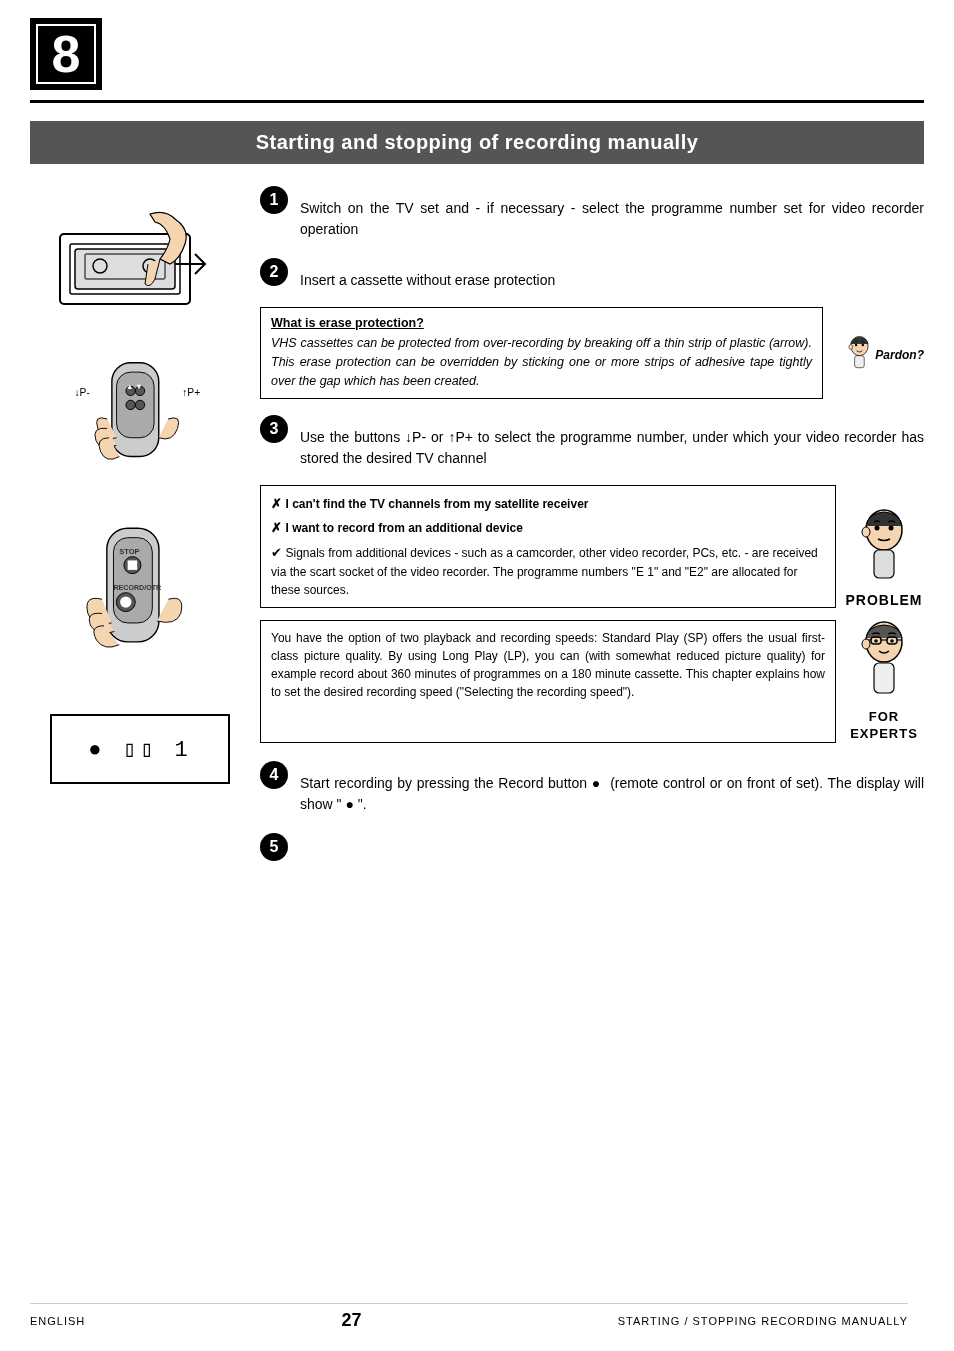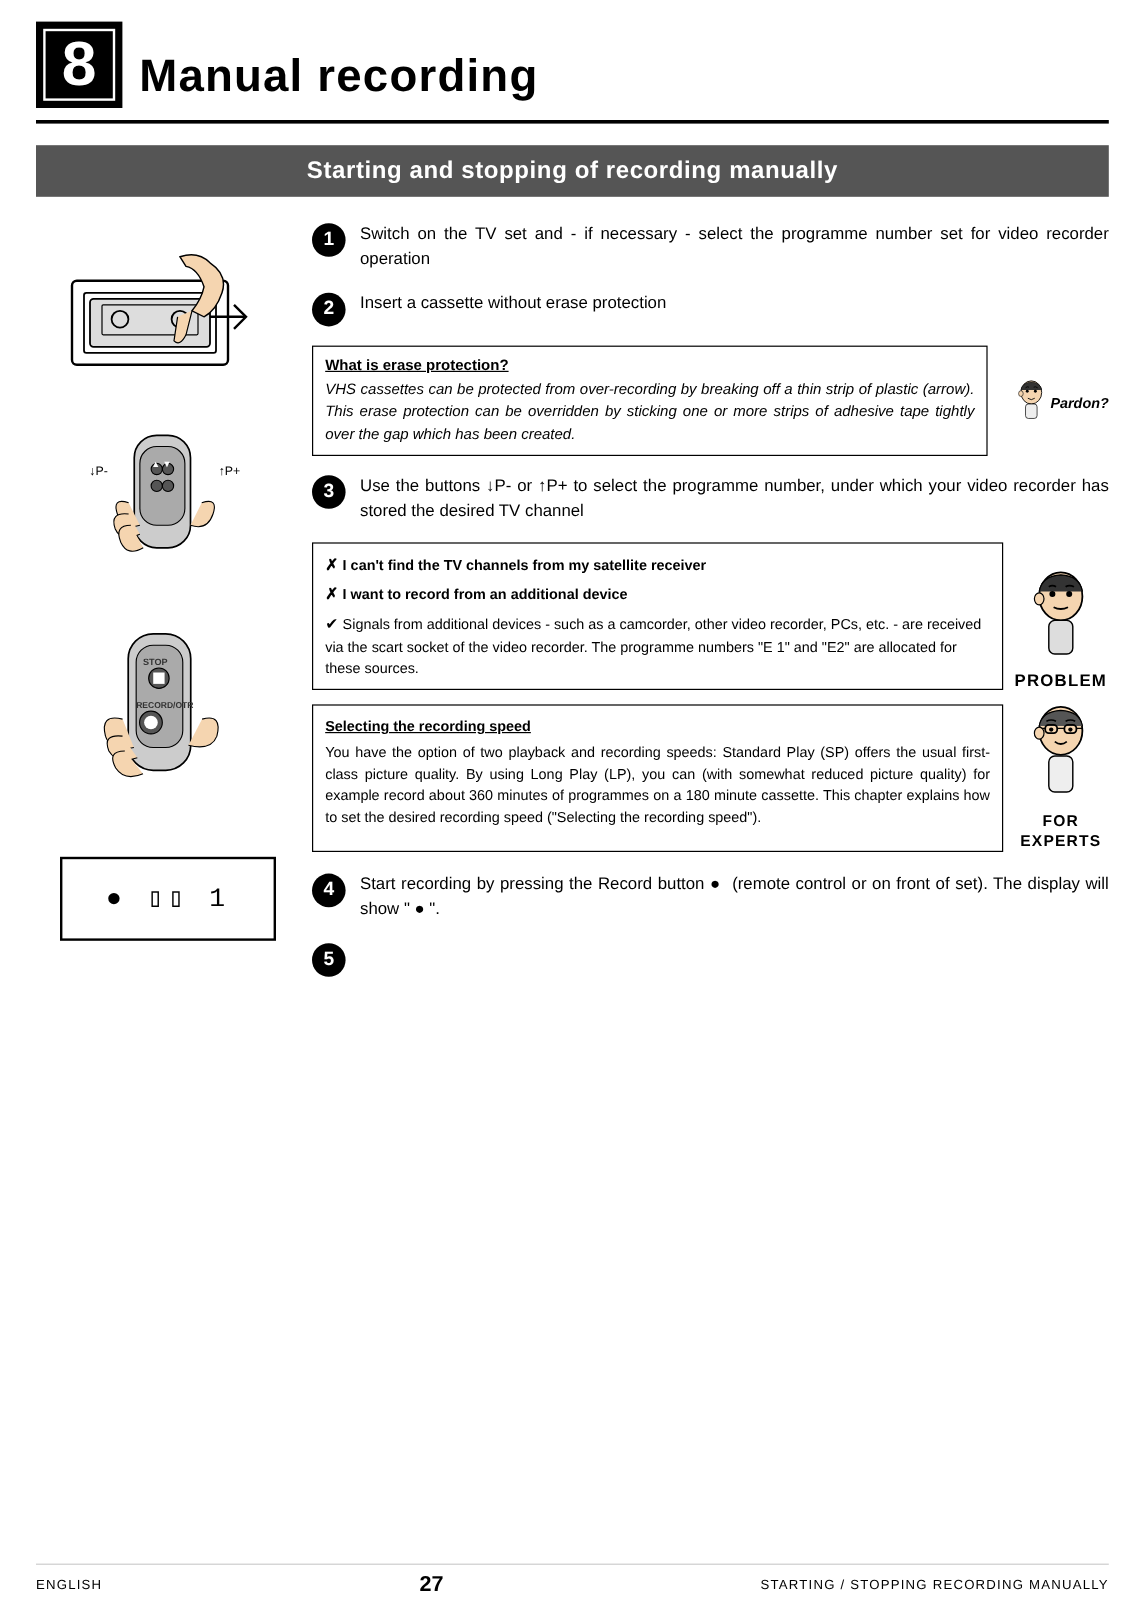--- a/index.html
+++ b/index.html
@@ -140,20 +140,21 @@
       align-items: center;
       justify-content: center;
       flex-shrink: 0;
       margin-right: 12px;
       margin-top: 2px;
     }
     .step-text {
       font-size: 14px;
       line-height: 1.5;
       text-align: justify;
+      margin-top: 14px;
     }
     .info-box-title {
       font-weight: bold;
       text-decoration: underline;
       font-size: 12.5px;
       margin-bottom: 4px;
     }
 
     
     .info-box-row {
@@ -237,21 +238,21 @@
       font-size: 13px;
       font-weight: bold;
       text-align: center;
     }
 
     
     .page-footer {
       position: absolute;
       bottom: 20px;
       left: 30px;
-      right: 30px;
+      right: 46px;
       display: flex;
       justify-content: space-between;
       align-items: center;
       font-size: 12px;
       border-top: 1px solid #ccc;
       padding-top: 6px;
     }
     .footer-left {
       font-variant: small-caps;
       text-transform: uppercase;
@@ -269,21 +270,20 @@
       letter-spacing: 1px;
     }
   </style>
 </head>
 <body>
 
 <div class="page-header">
   <div class="chapter-number-box">
     <span>8</span>
   </div>
-  <div class="chapter-title">Manual recording</div>
 </div>
 <hr class="header-rule">
 
 <div class="section-banner">
   <span class="section-banner-text">Starting and stopping of recording manually</span>
 </div>
 
 <div class="main-content">
 
   <div class="left-col">
@@ -443,21 +443,20 @@
           <path d="M26 31 Q32 34 38 31" stroke="#000" stroke-width="1.5" fill="none"></path>
           <ellipse cx="14" cy="24" rx="4" ry="5" fill="#f5d5b0" stroke="#000" stroke-width="1"></ellipse>
           <rect x="22" y="42" width="20" height="28" rx="5" fill="#ddd" stroke="#000" stroke-width="1.2"></rect>
         </svg>
         <div style="font-size:14px; font-weight:bold; margin-top:4px; text-align:center; font-variant: small-caps; letter-spacing:1px;">PROBLEM</div>
       </div>
     </div>
 
     <div class="expert-box">
       <div class="expert-content">
-        <div class="expert-content-title">Selecting the recording speed</div>
         <div style="text-align:justify;">You have the option of two playback and recording speeds: Standard Play (SP) offers the usual first-class picture quality. By using Long Play (LP), you can (with somewhat reduced picture quality) for example record about 360 minutes of programmes on a 180 minute cassette. This chapter explains how to set the desired recording speed ("Selecting the recording speed").</div>
       </div>
       <div class="expert-aside">
 
         <svg width="65" height="85" viewBox="0 0 65 85">
           <ellipse cx="32" cy="22" rx="18" ry="20" fill="#f5d5b0" stroke="#000" stroke-width="1.5"></ellipse>
           <path d="M14 18 Q16 6 32 5 Q48 6 50 18" fill="#555" stroke="#000" stroke-width="1"></path>
 
           <rect x="19" y="17" width="10" height="7" rx="3" fill="none" stroke="#000" stroke-width="1.5"></rect>
           <rect x="35" y="17" width="10" height="7" rx="3" fill="none" stroke="#000" stroke-width="1.5"></rect>

